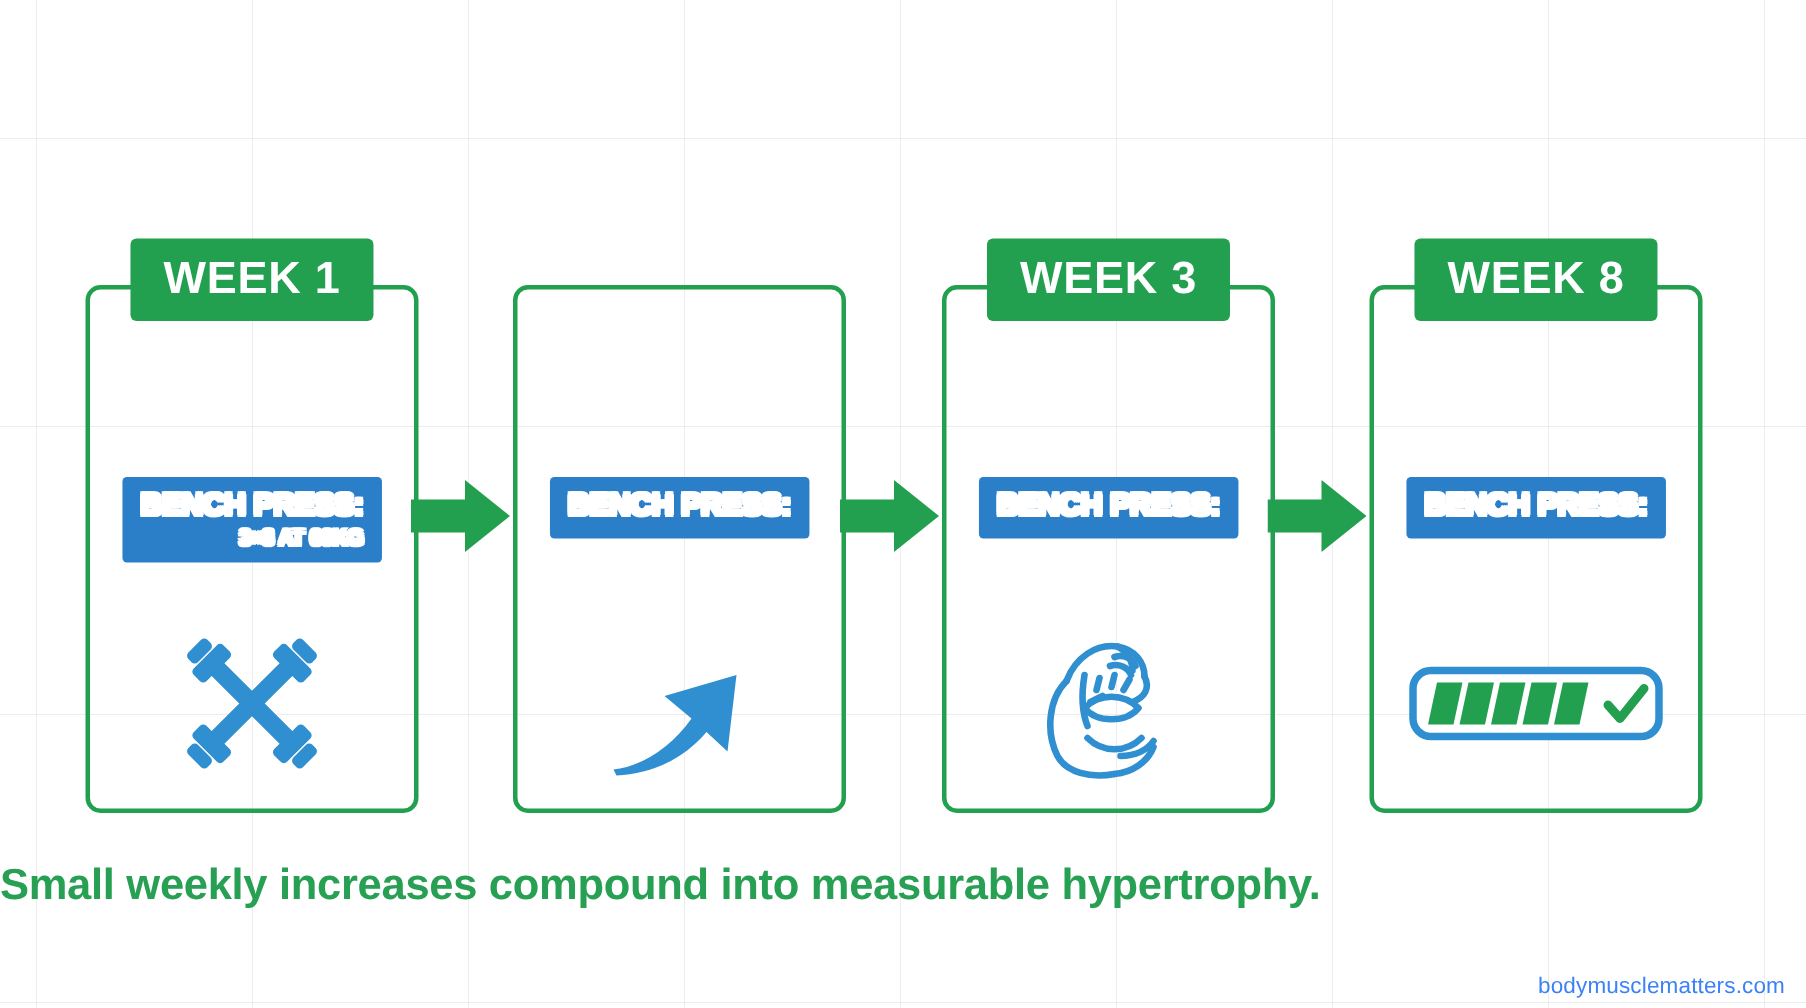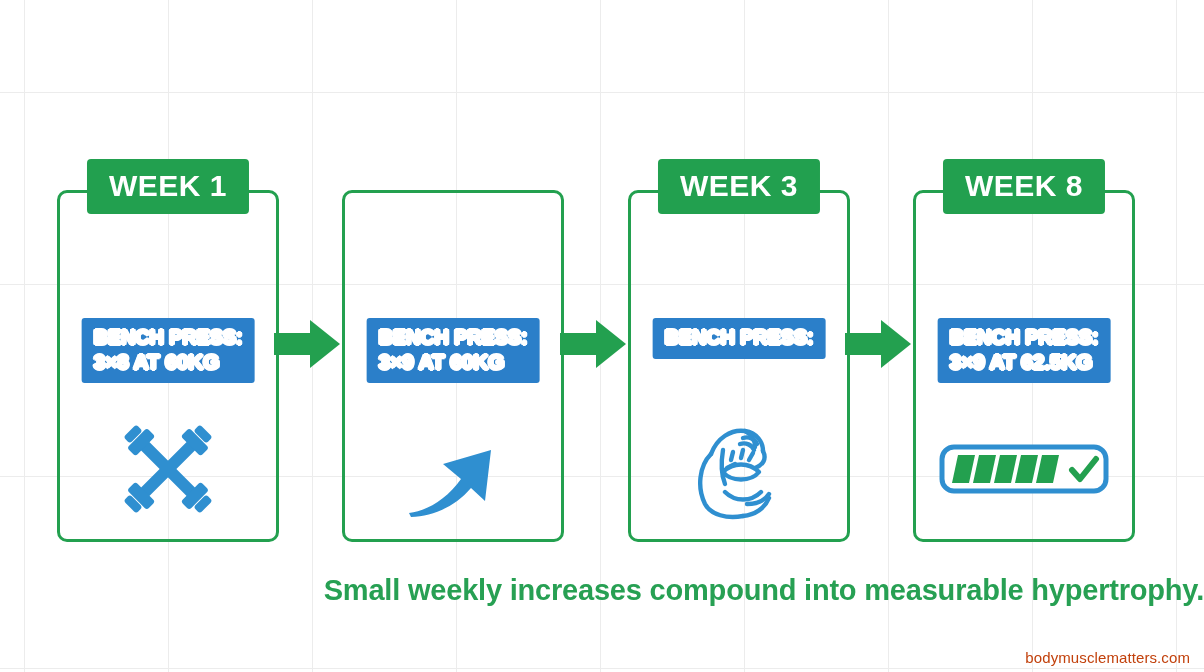--- a/index.html
+++ b/index.html
@@ -72,38 +72,38 @@
 
   
   .exercise-badge {
     position: absolute;
     top: 125px;
     left: 50%;
     transform: translateX(-50%);
     background: #2b7fc9;
     border-radius: 3px;
     padding: 8px 12px 9px;
-    text-align: left;
+    text-align: right;
     white-space: nowrap;
   }
 
   .exercise-badge .line {
     display: block;
     color: #ffffff;
     font-size: 20px;
     font-weight: bold;
     line-height: 1.18;
     letter-spacing: -0.2px;
     text-shadow:
       -1.4px -1.4px 0 #ffffff,  1.4px -1.4px 0 #ffffff,
       -1.4px  1.4px 0 #ffffff,  1.4px  1.4px 0 #ffffff,
        0   -1.6px 0 #ffffff,    0    1.6px 0 #ffffff,
       -1.6px  0   0 #ffffff,   1.6px  0   0 #ffffff;
   }
-  .exercise-badge .line.l2 { font-size: 21px; }
+  .exercise-badge .line.l2 { font-size: 14px; }
 
   
   .icon-slot {
     position: absolute;
     left: 0;
     right: 0;
     top: 218px;
     height: 115px;
     display: flex;
     align-items: center;
@@ -120,34 +120,34 @@
   .arrow.a0 { left: 274px; }
   .arrow.a1 { left: 560px; }
   .arrow.a2 { left: 845px; }
 
   
   #caption {
     position: absolute;
     top: 574px;
     left: 0;
     width: 100%;
-    text-align: right;
+    text-align: left;
     color: #27a053;
     font-size: 29px;
     font-weight: bold;
     letter-spacing: -0.2px;
     white-space: nowrap;
   }
 
   
   #watermark {
     position: absolute;
     right: 14px;
     bottom: 6px;
-    color: #c2410c;
+    color: #3b82f6;
     font-size: 15px;
     letter-spacing: 0.1px;
     z-index: 3;
     margin-left: 44px;
   }
 </style>
 </head>
 <body>
 
 <div id="grid-bg"></div>
@@ -183,21 +183,20 @@
           </g>
         </g>
       </svg>
     </div>
   </div>
 
   <div class="week-card c1">
 
     <div class="exercise-badge">
       <span class="line l1">BENCH PRESS:</span>
-      <span class="line l2">3×9 AT 60KG</span>
     </div>
 
     <div class="icon-slot">
       <svg width="108" height="104" viewBox="0 0 108 104">
         <path d="M10 96 C28 94 48 82 62 62 L44 47 L92 33 L86 84 L72 71 C56 90 34 99 12 100 Z" fill="#2f8fd0"></path>
       </svg>
     </div>
   </div>
 
   <div class="week-card c2">
@@ -232,21 +231,20 @@
         </g>
       </svg>
     </div>
   </div>
 
   <div class="week-card c3">
     <div class="week-label">WEEK 8</div>
 
     <div class="exercise-badge">
       <span class="line l1">BENCH PRESS:</span>
-      <span class="line l2">3×9 AT 62.5KG</span>
     </div>
 
     <div class="icon-slot">
       <svg width="172" height="56" viewBox="0 0 172 56">
         <rect x="4" y="6" width="164" height="44" rx="12" ry="12" fill="#ffffff" stroke="#2f8fd0" stroke-width="5"></rect>
         <g fill="#23a04f">
           <polygon points="20,14 37,14 31,42 14,42"></polygon>
           <polygon points="41,14 58,14 52,42 35,42"></polygon>
           <polygon points="62,14 79,14 73,42 56,42"></polygon>
           <polygon points="83,14 100,14 94,42 77,42"></polygon>

